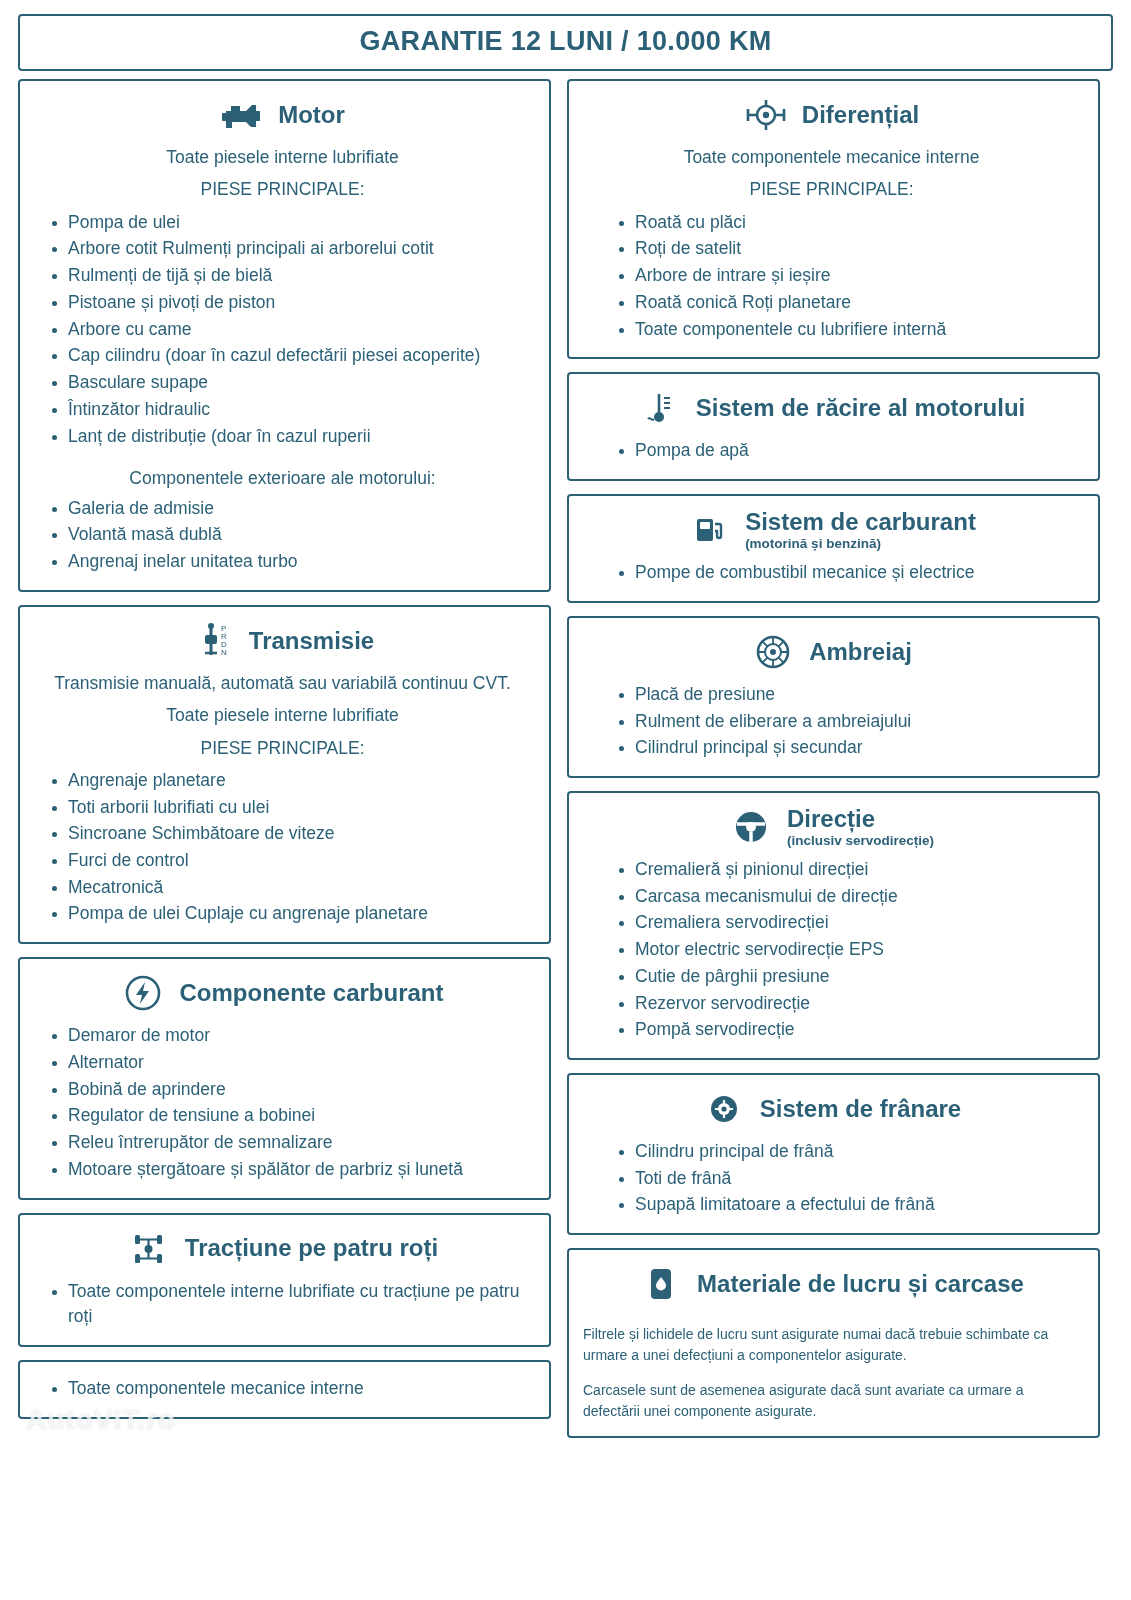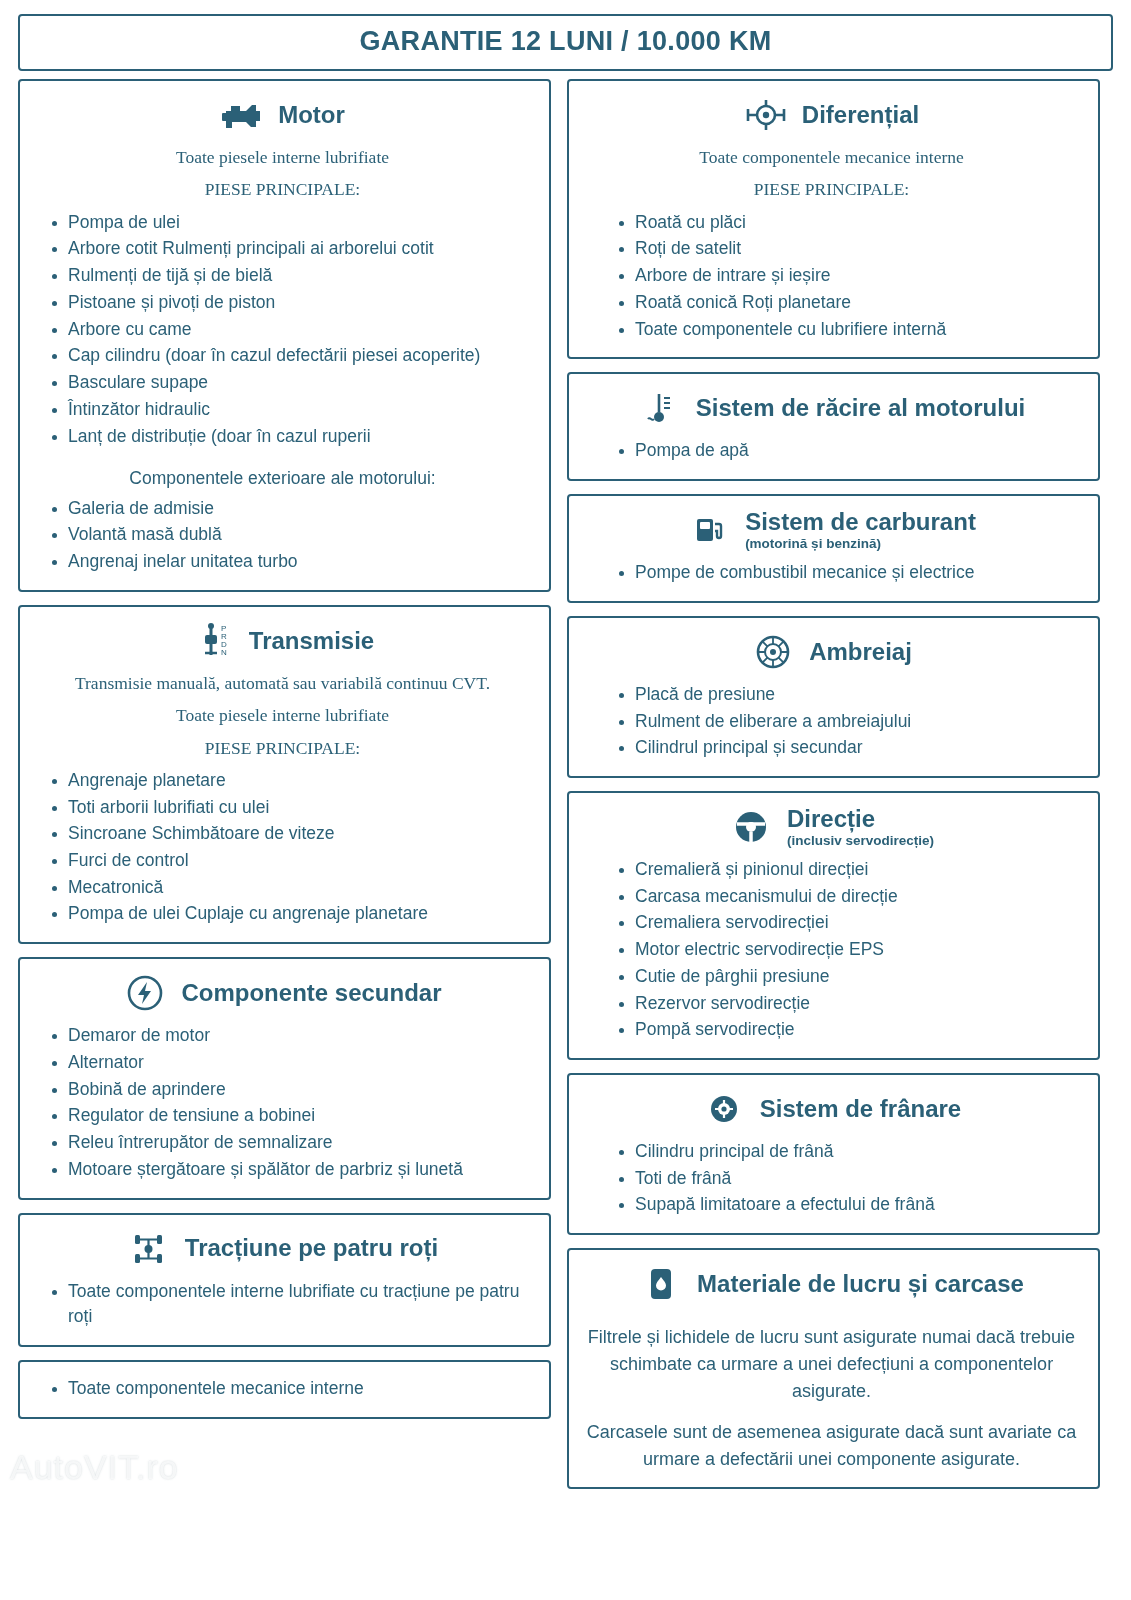--- a/index.html
+++ b/index.html
@@ -76,46 +76,46 @@
     color: #2b6077;
     margin-top: 1px;
   }
   .center-text {
     text-align: center;
     font-size: 17.5px;
     line-height: 1.45;
     color: #2b6077;
     margin: 2px 0 4px 0;
   }
-  .center-text p { margin: 7px; font-family: Liberation Serif, serif; }
+  .center-text p { margin: 7px; }
   ul.items {
     margin: 2px 0 0 0;
     padding-left: 34px;
     font-size: 17.5px;
     line-height: 1.47;
     color: #2b6077;
   }
   ul.items.indent-more { padding-left: 52px; }
   ul.items li { margin: 0 0 1px 0; }
   ul.items li::marker { font-size: 15px; }
   .gap-block { height: 14px; }
   .para {
-    text-align: center;
-    font-size: 18px;
+    text-align: left;
+    font-size: 14px;
     line-height: 1.5;
     color: #2b6077;
     margin: 14px 0 0 0;
   }
   .para.first { margin-top: 18px; }
   .watermark {
     position: absolute;
-    left: 10px;
+    left: 26px;
     bottom: 2px;
-    font-size: 34px;
-    font-weight: normal;
+    font-size: 28px;
+    font-weight: bold;
     color: rgba(255,255,255,0.75);
     letter-spacing: 1px;
     text-shadow: 0 0 2px rgba(120,140,150,0.35);
     pointer-events: none;
   }
 </style>
 </head>
 <body>
 
 <div class="page">
@@ -200,21 +200,21 @@
 
       <div class="card">
         <div class="card-head">
           <span class="icon">
             <svg width="44" height="44" viewBox="0 0 44 44" fill="none">
               <circle cx="22" cy="22" r="16" stroke="#2b6077" stroke-width="2.6"></circle>
               <path d="M24 11l-9 13h6l-2 9 9-13h-6z" fill="#2b6077"></path>
             </svg>
           </span>
           <div class="heading-wrap">
-            <h2>Componente secundar</h2>
+            <h2>Componente carburant</h2>
           </div>
         </div>
         <ul class="items">
           <li>Demaror de motor</li>
           <li>Alternator</li>
           <li>Bobină de aprindere</li>
           <li>Regulator de tensiune a bobinei</li>
           <li>Releu întrerupător de semnalizare</li>
           <li>Motoare ștergătoare și spălător de parbriz și lunetă</li>
         </ul>

